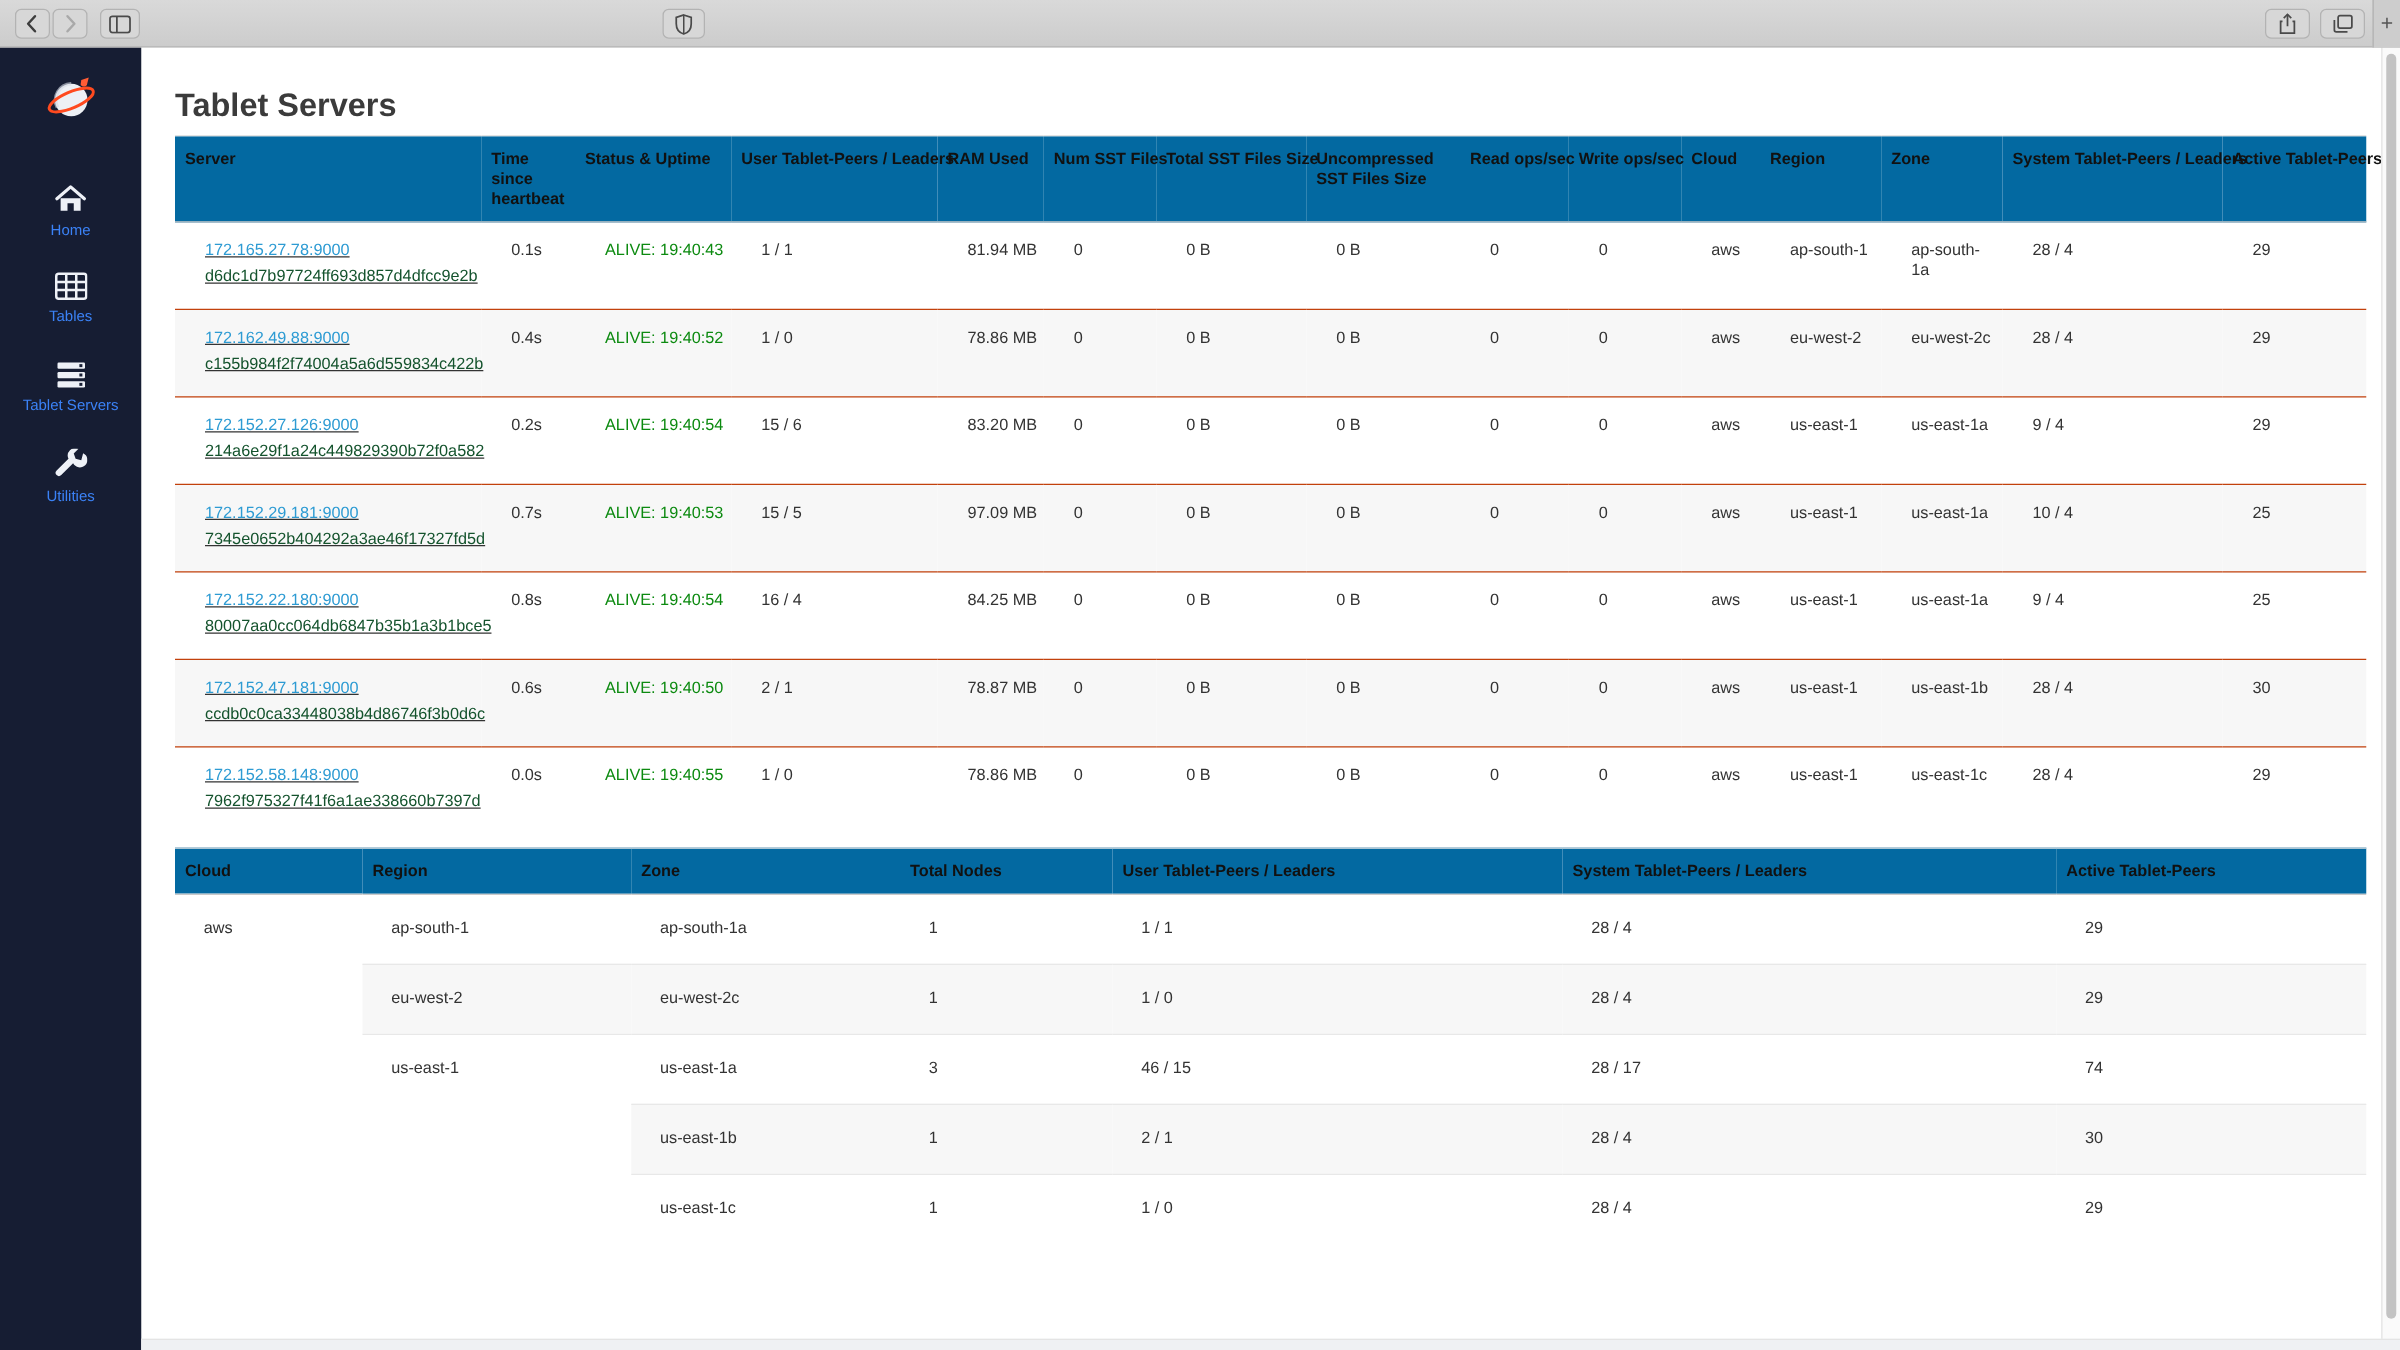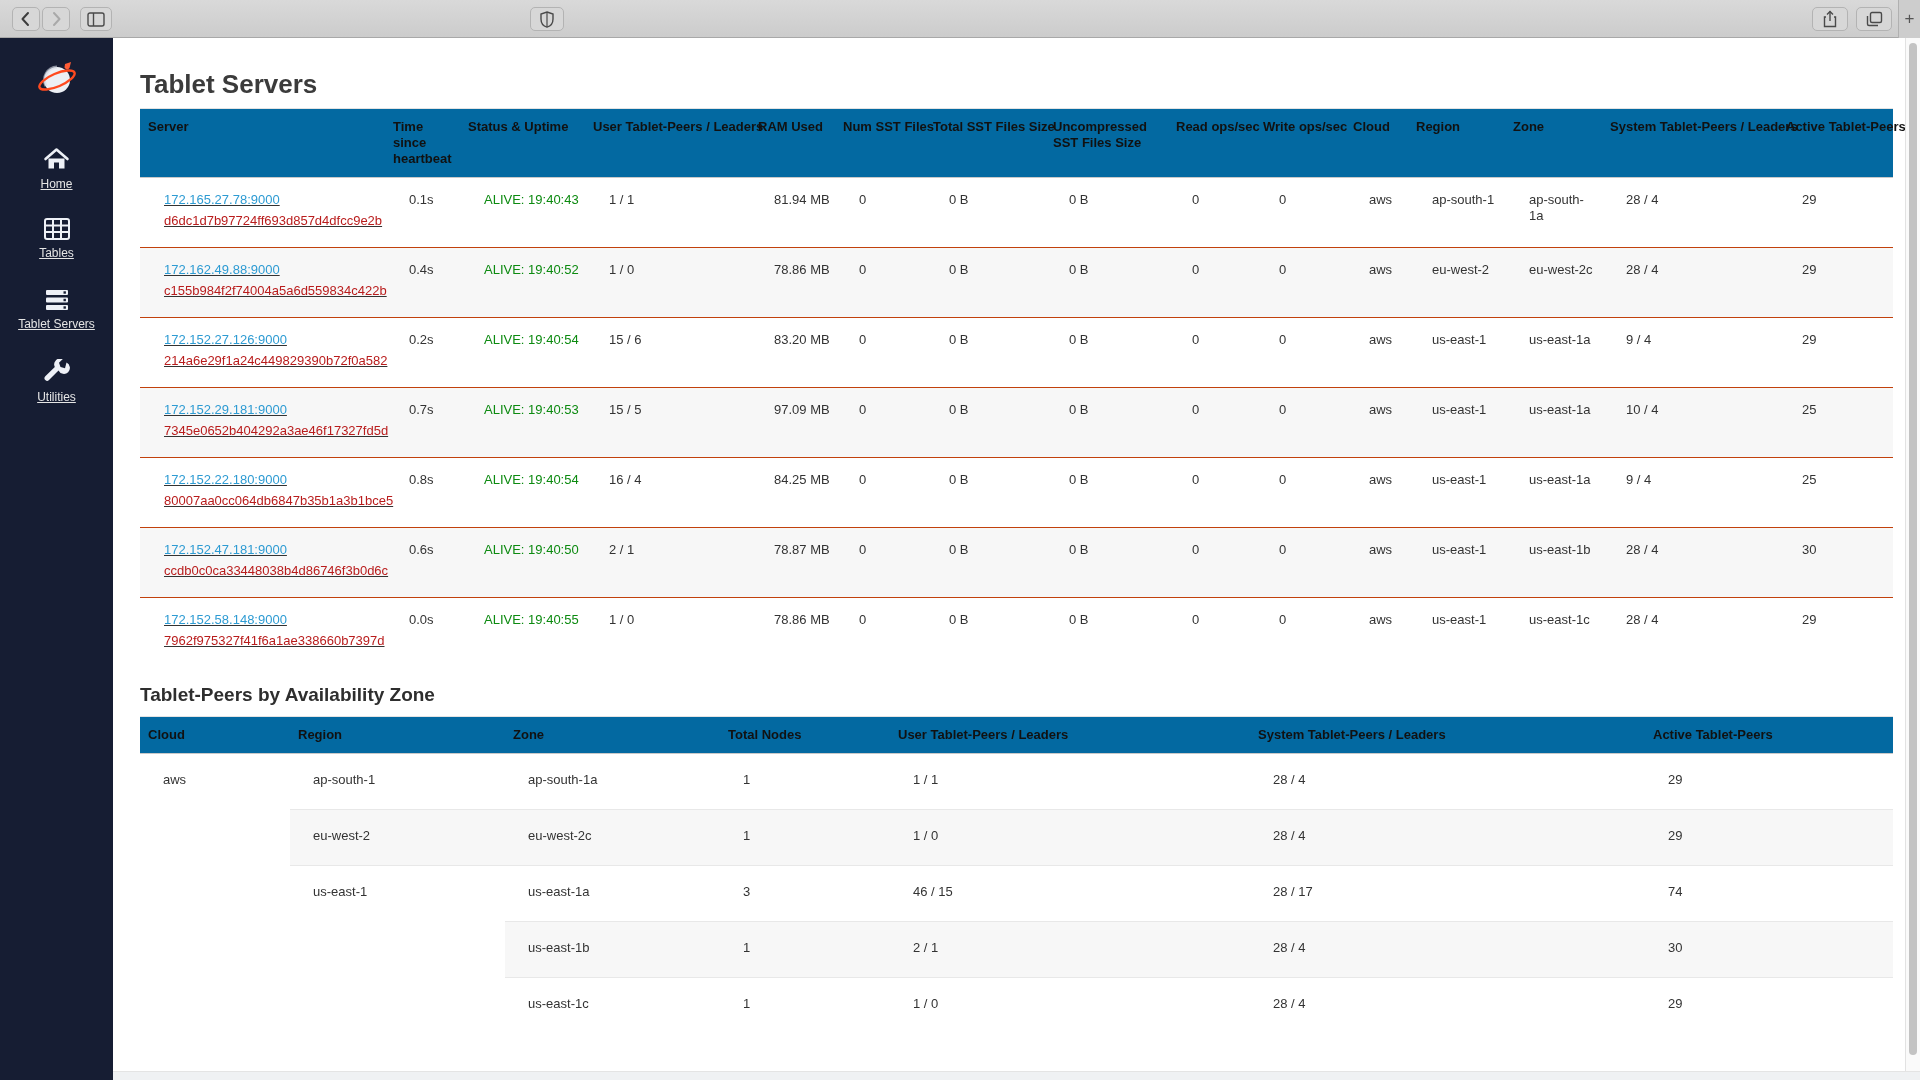--- a/index.html
+++ b/index.html
@@ -28,21 +28,21 @@
   .reload { position:absolute; right:8px; top:2px; font-size:14px; color:#5a5a5a; }
 
   
   .sidebar { position:absolute; left:0; top:38px; width:113px; height:1042px;
     background:#161d33; z-index:10; }
   .logo-wrap { margin:18px auto 0; width:46px; height:46px; position:relative; }
   .nav { margin-top:40px; }
   .nav-item { height:71px; display:flex; flex-direction:column; align-items:center;
     justify-content:flex-start; cursor:pointer; padding-top:4px; }
   .nav-item svg { display:block; }
-  .nav-label { margin-top:5px; font-size:12px; color:#e5e5e5;text-decoration:underline; }
+  .nav-label { margin-top:5px; font-size:12px; color:#3b82f6; }
 
   
   .main { position:absolute; left:113px; top:38px; width:1807px; height:1042px;
     background:#fff; padding:0 27px; }
   h1.page-title { padding-top:30px; font-size:26px; line-height:32px; font-weight:700; color:#3b3b3b; }
   h2.cluster { margin-top:15px; font-size:18px; font-weight:700; color:#1f3457; padding-bottom:8px; }
   h3.az-title { margin-top:16px; font-size:19px; font-weight:700; color:#2e2e2e; }
 
   table { border-collapse:collapse; table-layout:fixed; width:1753px; font-size:13px; color:#333; }
   thead th { text-align:left; font-weight:700; color:#111; background:#0369a1;
@@ -50,21 +50,21 @@
     border-bottom:1px solid #c9c9c9; line-height:16px; }
   th.nw { white-space:nowrap; }
 
   .servers { margin-top:8px; }
   .servers tbody td { vertical-align:top; padding:14px 4px 14px 24px; line-height:16px; height:70px; }
   .servers tbody td.server-cell { padding-left:24px;text-decoration:underline; }
   .servers tbody tr { border-top:1px solid #c2410c; }
   .servers tbody tr:first-child { border-top:none; }
   .servers tbody tr:nth-child(even) { background:#f7f7f7; }
   a.ip { color:#2d9bd3; text-decoration:none; cursor:pointer; }
-  .uuid { color:#b91c1c; margin-top:5px; }
+  .uuid { color:#14532d; margin-top:5px; }
   .alive { color:#0c8a10; }
 
   .az { margin-top:10px; }
   .az tbody td { vertical-align:top; padding:19px 4px 23px 23px; line-height:13px; }
   .az tbody td { border-top:1px solid #e8e8e8; }
   .az tbody tr:first-child td { border-top:none; }
   .az tbody tr:nth-child(even) td { background:#f7f7f7; }
   .az tbody td.span-cell { background:#fff !important; }
 
   
@@ -349,21 +349,20 @@
         <td>0</td>
         <td>aws</td>
         <td>us-east-1</td>
         <td>us-east-1c</td>
         <td>28 / 4</td>
         <td>29</td>
       </tr>
     </tbody>
   </table>
 
-  <h3 class="az-title">Tablet-Peers by Availability Zone</h3>
 
   <table class="az">
     <colgroup>
       <col style="width:150px">
         <col style="width:215px">
         <col style="width:215px">
         <col style="width:170px">
       <col style="width:360px">
         <col style="width:395px">
         <col style="width:248px">

